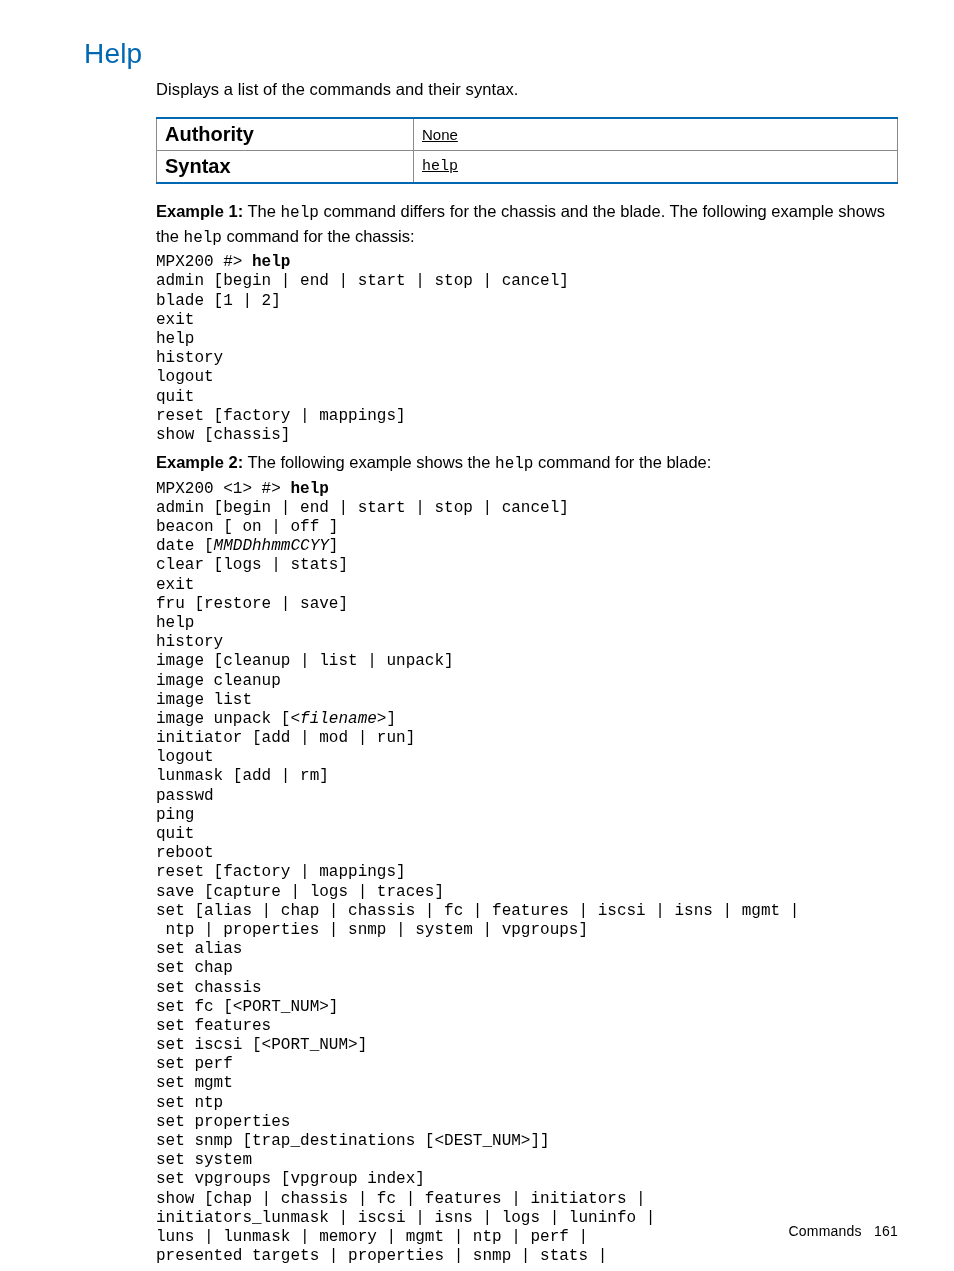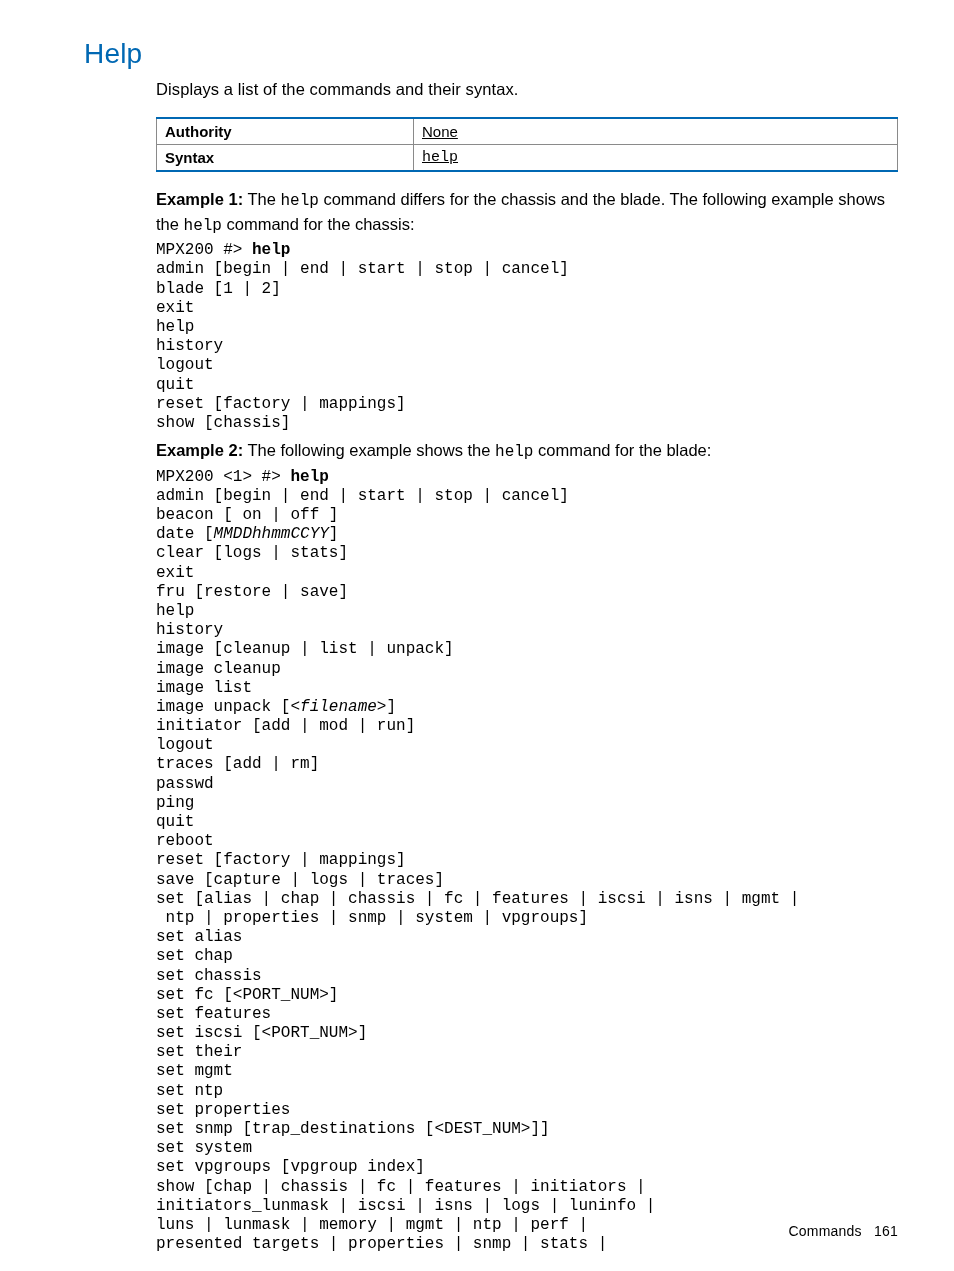--- a/index.html
+++ b/index.html
@@ -38,21 +38,21 @@
     letter-spacing: 0.1px;
   }
   table.info {
     border-collapse: collapse;
     width: 100%;
     margin-bottom: 16px;
   }
   table.info td {
     border: 1px solid #8a8a8a;
     padding: 4px 8px;
-    font-size: 15px;
+    font-size: 20px;
     vertical-align: middle;
   }
   table.info tr:first-child td { border-top: 2px solid #0068b3; }
   table.info tr:last-child td { border-bottom: 2px solid #0068b3; }
   table.info td.label {
     width: 240px;
     font-weight: 700;
   }
   table.info td.val {
     font-family: "Courier New", monospace;
@@ -133,36 +133,36 @@
 <span>exit</span>
 <span>fru [restore | save]</span>
 <span>help</span>
 <span>history</span>
 <span>image [cleanup | list | unpack]</span>
 <span>image cleanup</span>
 <span>image list</span>
 <span>image unpack [&lt;</span><span class="i">filename</span><span>&gt;]</span>
 <span>initiator [add | mod | run]</span>
 <span>logout</span>
-<span>traces [add | rm]</span>
+<span>lunmask [add | rm]</span>
 <span>passwd</span>
 <span>ping</span>
 <span>quit</span>
 <span>reboot</span>
 <span>reset [factory | mappings]</span>
 <span>save [capture | logs | traces]</span>
 <span>set [alias | chap | chassis | fc | features | iscsi | isns | mgmt |</span>
 <span> ntp | properties | snmp | system | vpgroups]</span>
 <span>set alias</span>
 <span>set chap</span>
 <span>set chassis</span>
 <span>set fc [&lt;PORT_NUM&gt;]</span>
 <span>set features</span>
 <span>set iscsi [&lt;PORT_NUM&gt;]</span>
-<span>set their</span>
+<span>set perf</span>
 <span>set mgmt</span>
 <span>set ntp</span>
 <span>set properties</span>
 <span>set snmp [trap_destinations [&lt;DEST_NUM&gt;]]</span>
 <span>set system</span>
 <span>set vpgroups [vpgroup index]</span>
 <span>show [chap | chassis | fc | features | initiators |</span>
 <span>initiators_lunmask | iscsi | isns | logs | luninfo |</span>
 <span>luns | lunmask | memory | mgmt | ntp | perf |</span>
 <span>presented targets | properties | snmp | stats |</span>

